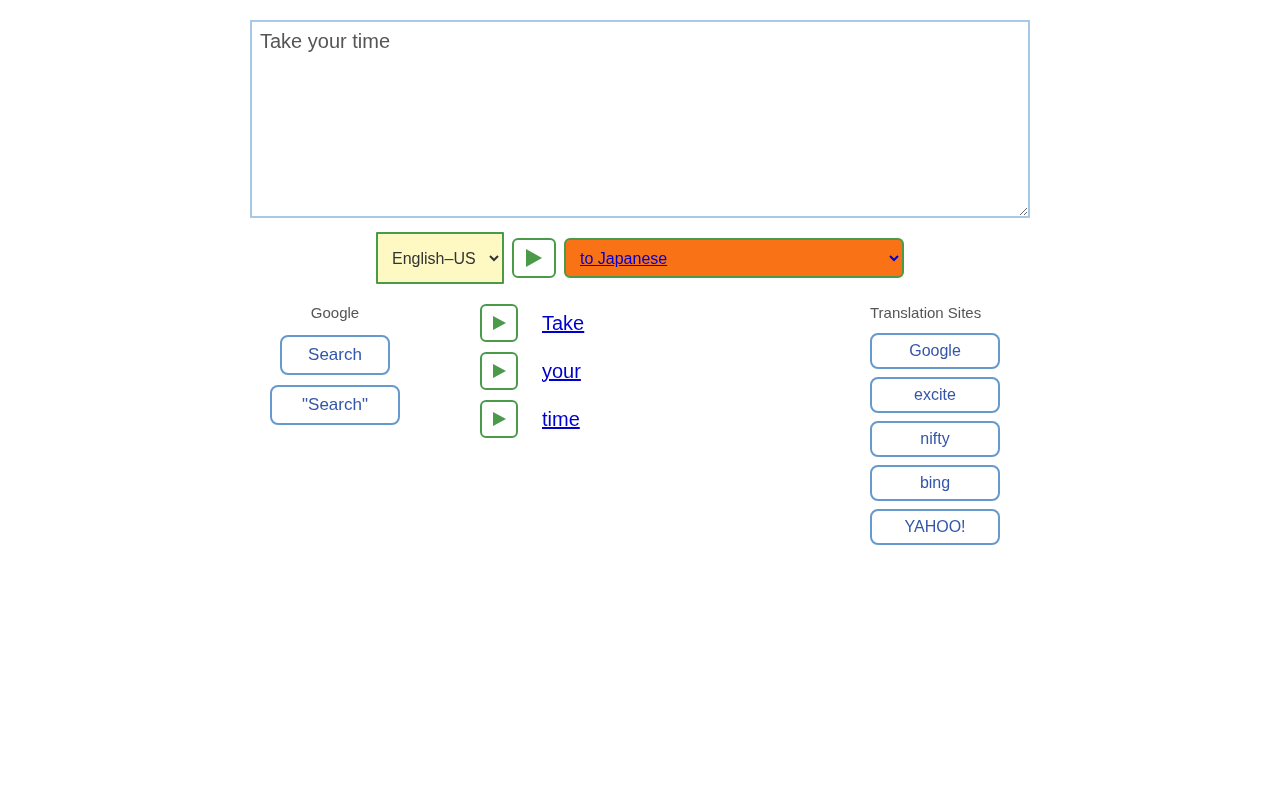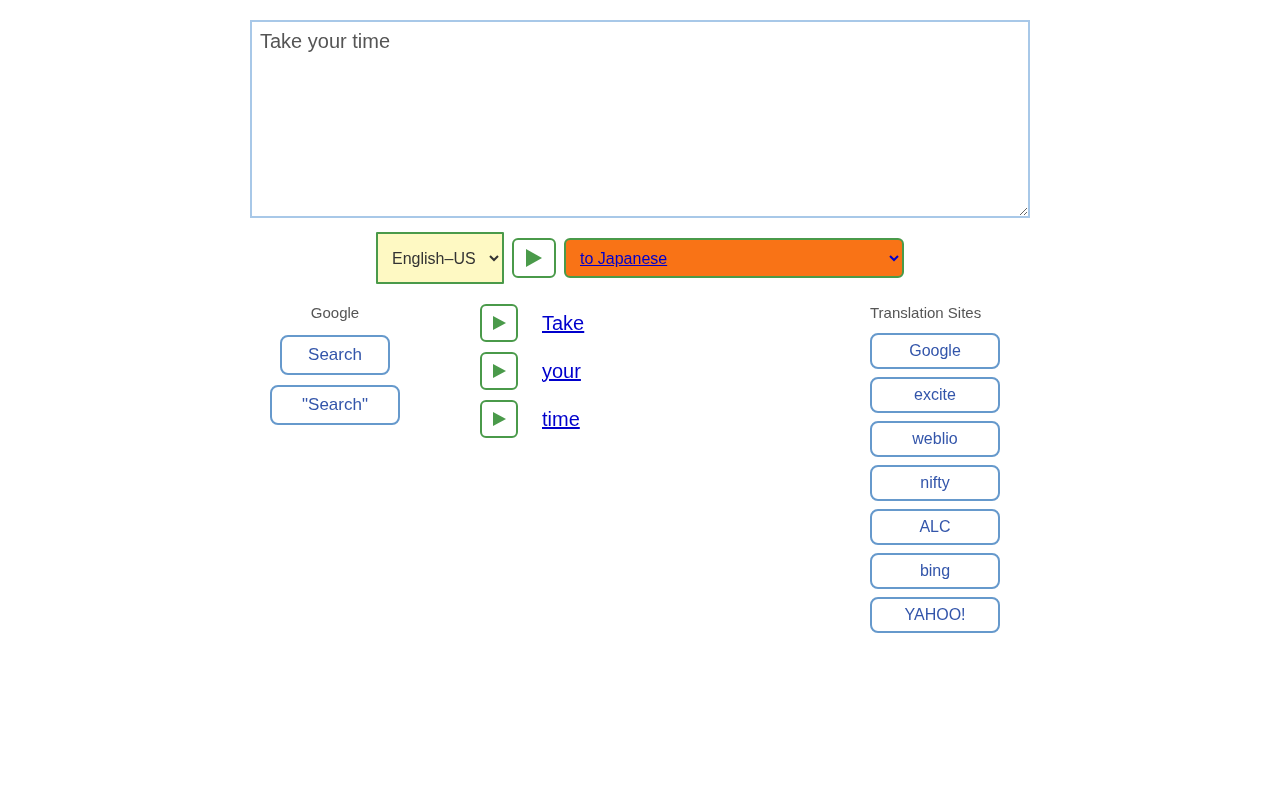--- a/index.html
+++ b/index.html
@@ -262,21 +262,19 @@
           <div class="triangle"></div>
         </button>
         <a class="word-link">time</a>
       </div>
     </div>
 
     <div class="translation-section">
       <div class="translation-label">Translation Sites</div>
       <button class="trans-btn">Google</button>
       <button class="trans-btn">excite</button>
-      <button class="trans-btn">weblio</button>
       <button class="trans-btn">nifty</button>
-      <button class="trans-btn">ALC</button>
       <button class="trans-btn">bing</button>
       <button class="trans-btn">YAHOO!</button>
     </div>
 
   </div>
 </div>
 
 </body></html>

